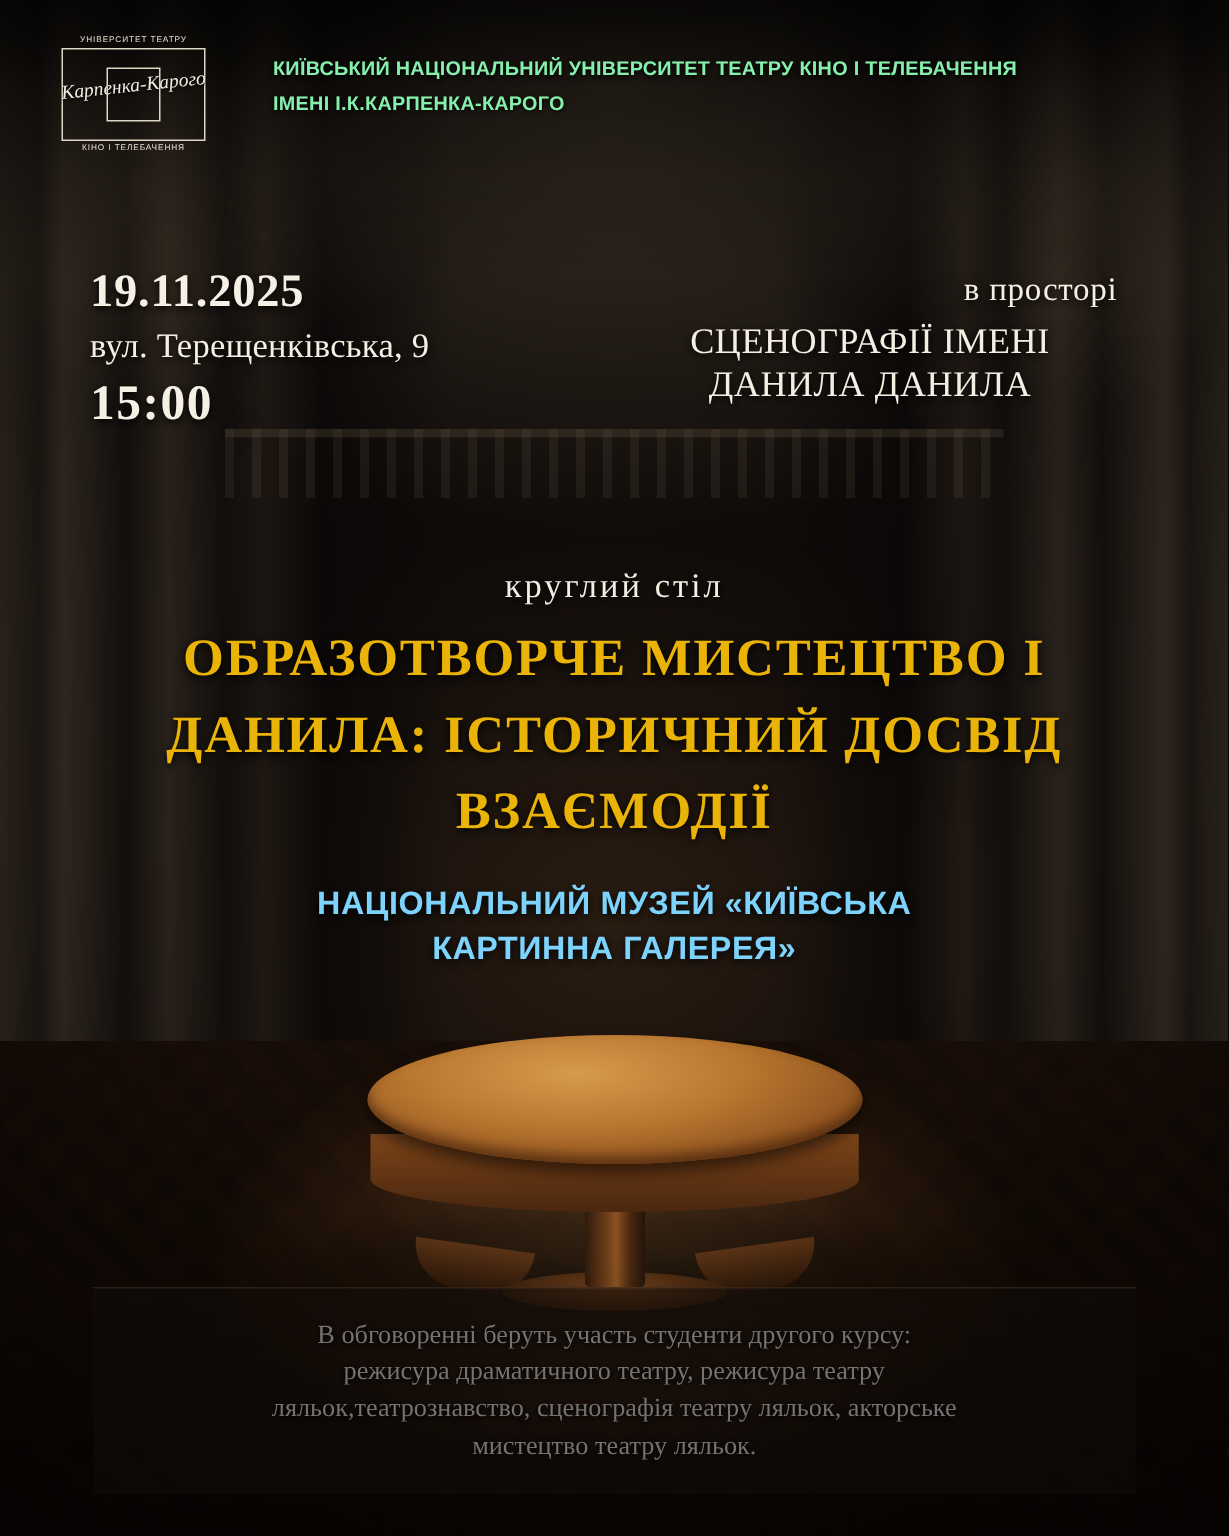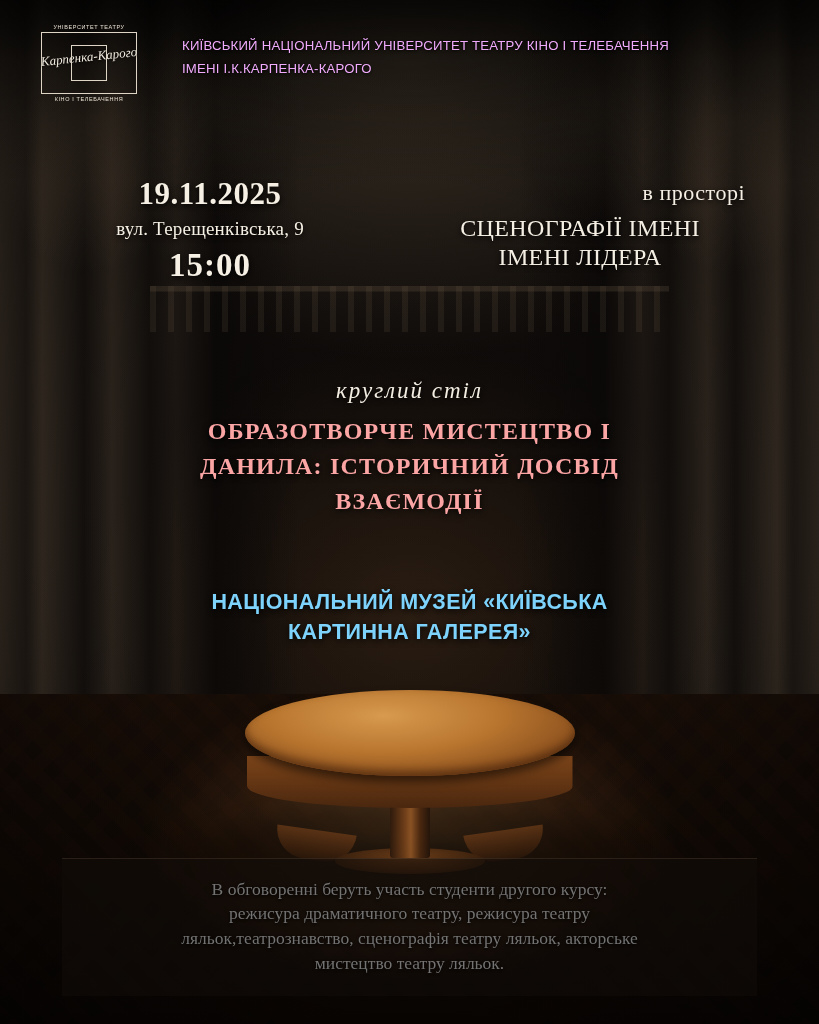--- a/index.html
+++ b/index.html
@@ -217,44 +217,44 @@
     white-space: nowrap;
     text-shadow: 0 1px 2px rgba(0,0,0,.8);
   }
 
   
   .inst {
     position: absolute;
     left: 182px; top: 34px;
     width: 620px;
     font-size: 13.2px;
-    font-weight: normal;
+    font-weight: bold;
     line-height: 1.75;
     letter-spacing: .2px;
-    color: #f0abfc;
+    color: #86efac;
     text-shadow: 0 1px 3px rgba(0,0,0,.9);
   }
 
   
   .date-block {
     position: absolute;
     left: 60px; top: 176px;
     width: 300px;
-    text-align: center;
+    text-align: left;
     font-family: "Liberation Serif", serif;
     color: #f6f0e4;
     text-shadow: 0 2px 5px rgba(0,0,0,.95);
   }
   .date {
     font-size: 31px;
     font-weight: bold;
     letter-spacing: .5px;
   }
   .addr {
-    font-size: 19px;
+    font-size: 23px;
     margin-top: 6px;
     letter-spacing: .2px;
   }
   .time {
     font-size: 33px;
     font-weight: bold;
     margin-top: 7px;
     letter-spacing: 1px;
   }
 
@@ -283,32 +283,31 @@
   
   .kind {
     position: absolute;
     left: 0; right: 0; top: 378px;
     text-align: center;
     font-family: "Liberation Serif", serif;
     font-size: 23px;
     letter-spacing: 2px;
     color: #f3ede2;
     text-shadow: 0 2px 5px rgba(0,0,0,.95);
-    font-style: italic;
   }
   .title {
     position: absolute;
     left: 96px; right: 96px; top: 414px;
     text-align: center;
     font-family: "Liberation Serif", serif;
     font-weight: bold;
-    font-size: 24px;
+    font-size: 35px;
     line-height: 1.45;
     letter-spacing: 1.2px;
-    color: #fca5a5;
+    color: #eab308;
     text-shadow: 0 2px 6px rgba(0,0,0,.95);
   }
 
   .museum {
     position: absolute;
     left: 120px; right: 120px; top: 588px;
     text-align: center;
     font-size: 21.5px;
     font-weight: bold;
     line-height: 1.38;
@@ -373,21 +372,21 @@
     <div class="date-block">
       <div class="date">19.11.2025</div>
       <div class="addr">вул. Терещенківська, 9</div>
       <div class="time">15:00</div>
     </div>
 
     <div class="venue-block">
       <div class="venue-pre">в просторі</div>
       <div class="venue-name">
         <div>СЦЕНОГРАФІЇ ІМЕНІ</div>
-        <div>ІМЕНІ ЛІДЕРА</div>
+        <div>ДАНИЛА ДАНИЛА</div>
       </div>
     </div>
 
     <div class="kind">круглий стіл</div>
 
     <div class="title">
       <div>ОБРАЗОТВОРЧЕ МИСТЕЦТВО І</div>
       <div>ДАНИЛА: ІСТОРИЧНИЙ ДОСВІД</div>
       <div>ВЗАЄМОДІЇ</div>
     </div>

